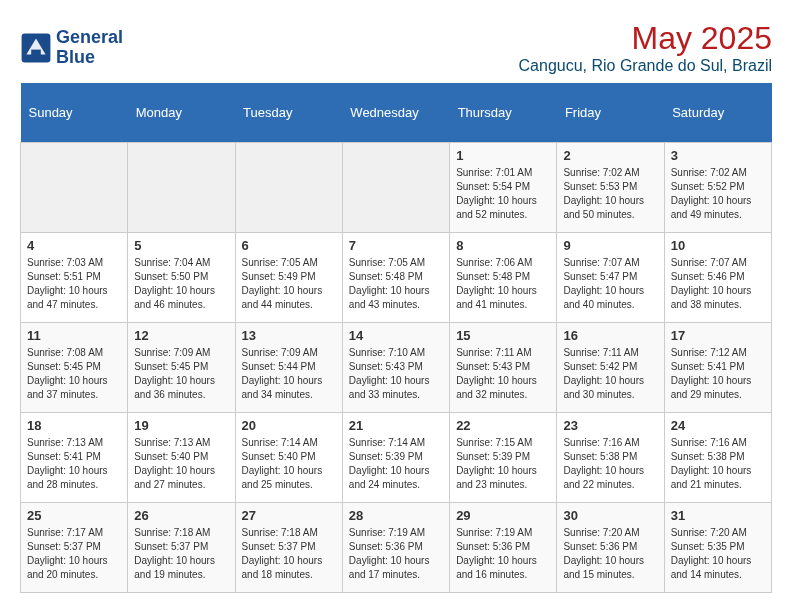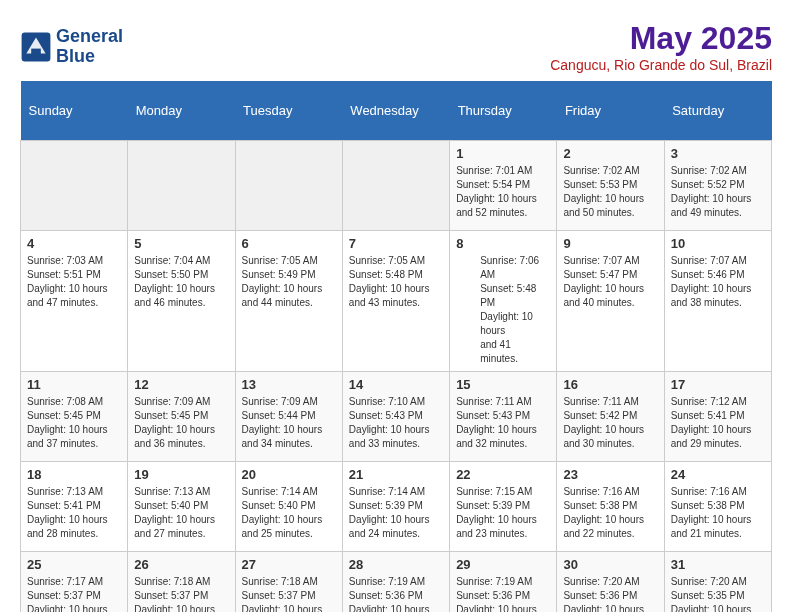--- a/index.html
+++ b/index.html
@@ -32,26 +32,26 @@
     }
     .logo-icon {
       width: 32px;
       height: 32px;
     }
     .title-block {
       text-align: right;
     }
     .month-title {
       font-size: 32px;
-      color: #4c1d95;
-      font-weight: bold;
+      color: #b91c1c;
+      font-weight: normal;
     }
     .location {
-      font-size: 14px;
-      color: #b91c1c;
+      font-size: 16px;
+      color: #0c4a6e;
       margin-left: 8px;
     }
     table {
       width: 100%;
       border-collapse: collapse;
       font-size: 11px;
     }
     thead th {
       background: #2e6db4;
       color: #fff;
@@ -174,21 +174,21 @@
         </td>
         <td>
           <div class="day-num">7</div>
           <div class="day-info" style="white-space: pre-line;">Sunrise: 7:05 AM
 Sunset: 5:48 PM
 Daylight: 10 hours
 and 43 minutes.</div>
         </td>
         <td>
           <div class="day-num">8</div>
-          <div class="day-info" style="white-space: pre-line; margin-left: 24px;">Sunrise: 7:06 AM
+          <div class="day-info" style="white-space: pre-line;">Sunrise: 7:06 AM
 Sunset: 5:48 PM
 Daylight: 10 hours
 and 41 minutes.</div>
         </td>
         <td>
           <div class="day-num">9</div>
           <div class="day-info" style="white-space: pre-line;">Sunrise: 7:07 AM
 Sunset: 5:47 PM
 Daylight: 10 hours
 and 40 minutes.</div>

